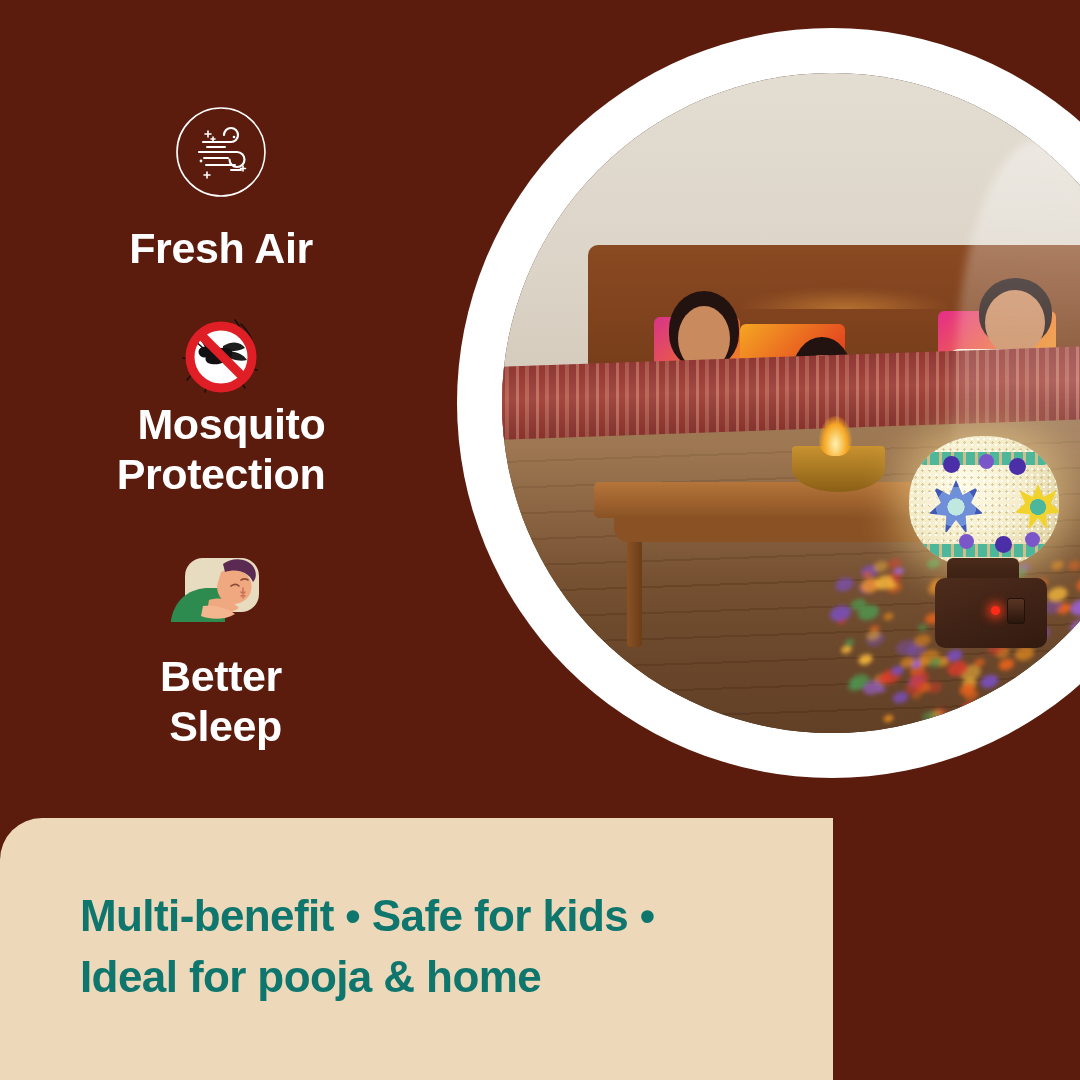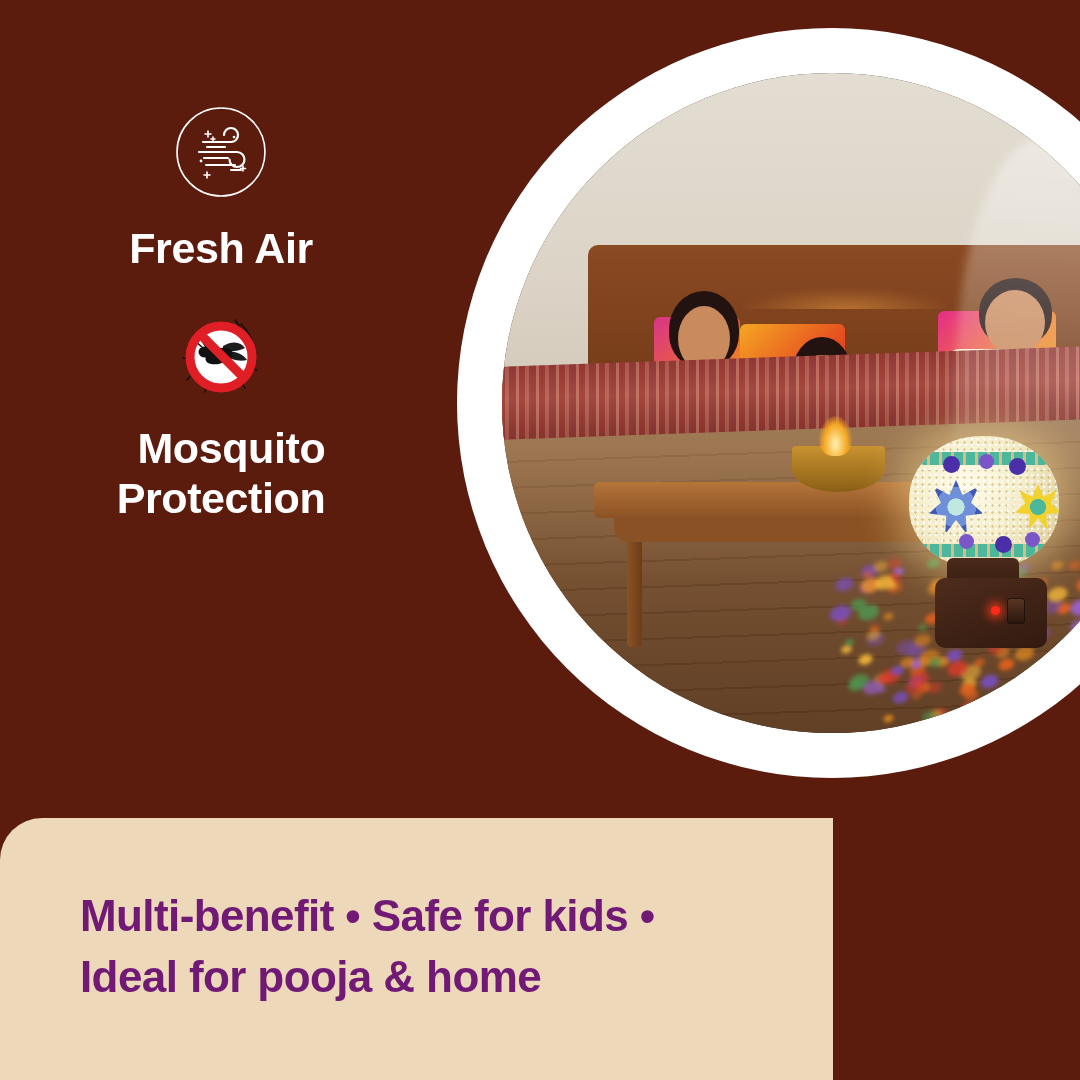--- a/index.html
+++ b/index.html
@@ -41,21 +41,21 @@
     font-weight:700;
     font-size:43px;
     line-height:1.16;
     letter-spacing:-0.4px;
     text-align:right;
     white-space:pre-line;
   }
   .f1 .feature-label{ margin-top:24px; }
   .f2 { margin-top:40px; }
   .f2 .feature-icon{ width:92px;height:86px; }
-  .f2 .feature-label{ margin-top:24px; }
+  .f2 .feature-label{ }
   .f3 { margin-top:42px; }
   .f3 .feature-icon{ width:104px;height:86px; }
   .f3 .feature-label{ margin-top:24px; }
 
   
   .photo-ring{
     position:absolute;
     left:457px; top:28px;
     width:750px; height:750px;
     border-radius:50%;
@@ -254,21 +254,21 @@
 
   
   .tagline-panel{
     position:absolute;left:0;top:818px;width:833px;height:262px;
     background:#edd8ba;
     border-top-left-radius:42px;
     z-index:7;
     padding:68px 0 0 80px;
   }
   .tagline{
-    color:#701a75;
+    color:#0f766e;
     font-weight:700;
     font-size:44px;
     line-height:1.38;
     letter-spacing:-0.6px;
     white-space:pre-line;
   }
 </style>
 </head>
 <body>
 
@@ -318,20 +318,38 @@
           <path d="M50 38 C60 36 68 40 72 46 C64 48 55 45 50 42 Z" opacity=".95"></path>
         </g>
         <circle cx="46" cy="43" r="31" fill="none" stroke="#E01E26" stroke-width="9"></circle>
         <path d="M27 22 L67 62" stroke="#E01E26" stroke-width="9" stroke-linecap="butt"></path>
       </svg>
     </div>
     <div class="feature-label">Mosquito
 Protection</div>
   </div>
 
+  <div class="feature f3">
+    <div class="feature-icon">
+      <svg viewBox="0 0 104 86" width="104" height="86" aria-hidden="true">
+        <rect x="16" y="16" width="74" height="54" rx="18" fill="#e8dcc0"></rect>
+        <path d="M2 78 C6 56 22 46 40 46 L56 46 L56 80 L2 80 Z" fill="#2e8b4f"></path>
+        <path d="M52 30 C64 24 78 28 82 40 C85 52 76 62 64 62 C54 62 48 54 48 44 Z" fill="#f0a880"></path>
+        <path d="M54 22 C64 14 82 16 86 28 C88 34 86 38 84 40 C80 30 68 26 56 30 Z" fill="#5a2a52"></path>
+        <path d="M56 48 C62 50 66 56 64 62 L52 62 Z" fill="#f0a880"></path>
+        <path d="M40 58 C52 54 62 58 70 66 C62 72 48 74 38 70 Z" fill="#f0a880"></path>
+        <path d="M34 64 C46 62 58 66 66 72 C56 78 42 78 32 74 Z" fill="#f3b68f"></path>
+        <path d="M72 50 l4 4 M76 50 l-4 4 M74 46 v10" stroke="#c9705a" stroke-width="1.5" fill="none" stroke-linecap="round"></path>
+        <path d="M62 44 C65 42 68 42 70 44" stroke="#8a4a36" stroke-width="1.6" fill="none" stroke-linecap="round"></path>
+        <path d="M72 38 C74.5 36.5 77 36.5 79 38" stroke="#8a4a36" stroke-width="1.6" fill="none" stroke-linecap="round"></path>
+      </svg>
+    </div>
+    <div class="feature-label">Better
+Sleep</div>
+  </div>
 </div>
 
 <div class="photo-ring"></div>
 
 <div class="photo-circle">
   <div class="photo-inner">
     <div class="wall"></div>
 
     <div class="bench">
       <div class="bench-carve"></div>

